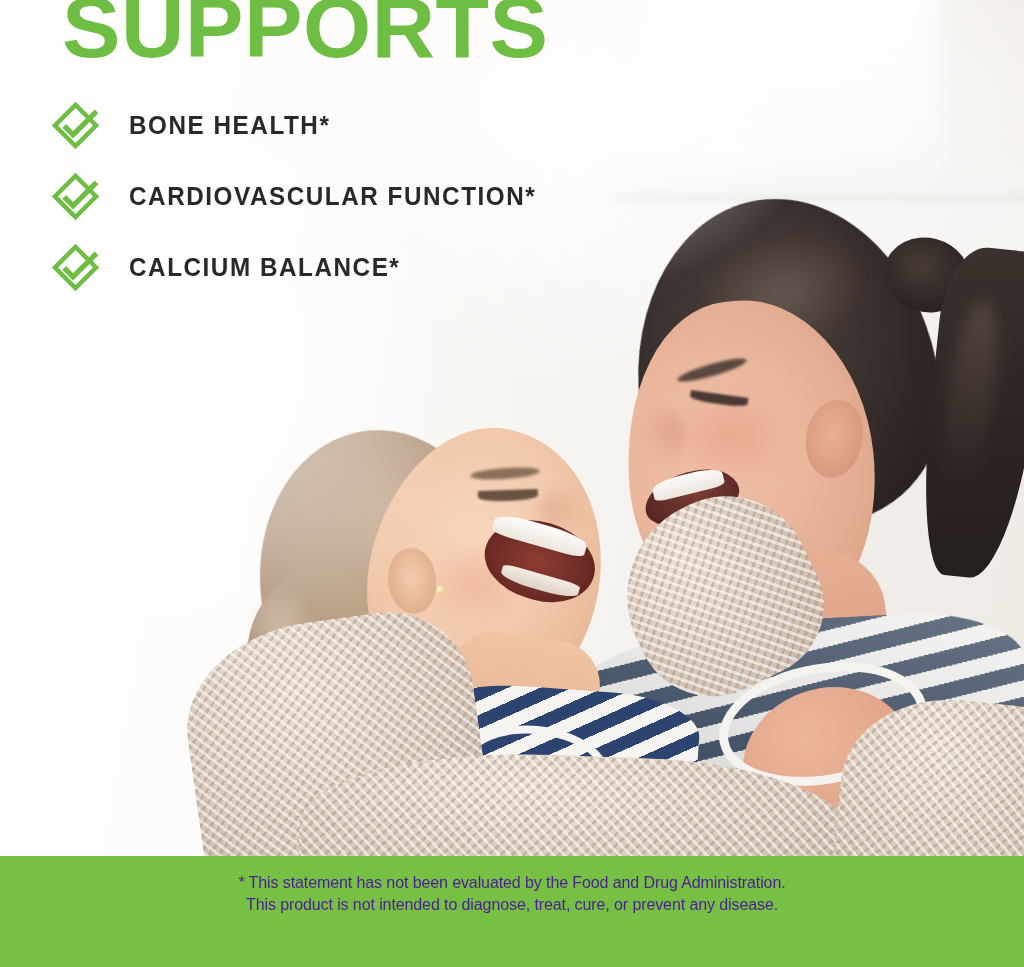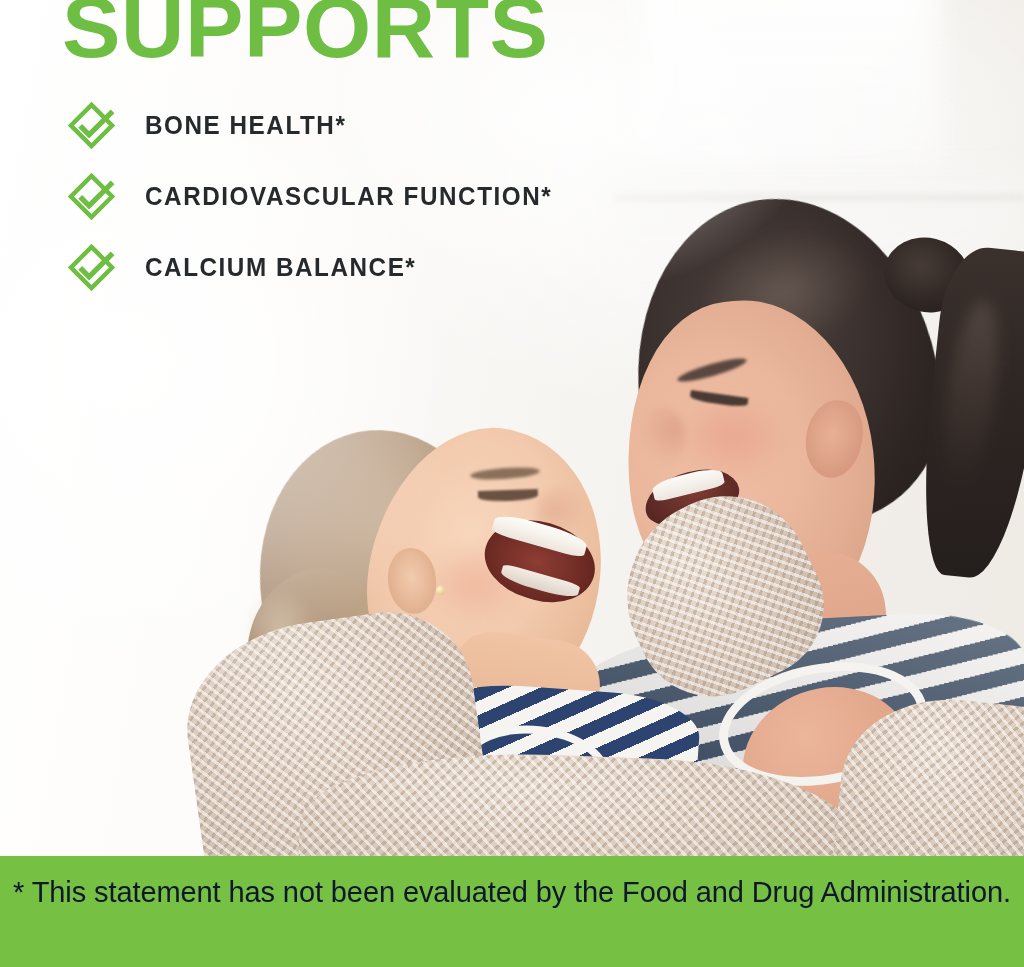--- a/index.html
+++ b/index.html
@@ -421,21 +421,21 @@
     letter-spacing: 0.5px;
     color: #6fbe44;
     font-family: "Liberation Sans", sans-serif;
     transform: scaleX(1.02);
     transform-origin: left top;
     white-space: nowrap;
   }
 
   .benefit-list {
     position: absolute;
-    left: 68px;
+    left: 52px;
     top: 96px;
     margin: 0;
     padding: 0;
     list-style: none;
   }
   .benefit-row {
     display: flex;
     align-items: center;
     height: 58px;
     margin-bottom: 13px;
@@ -465,23 +465,23 @@
     top: 856px;
     width: 1024px;
     height: 111px;
     background: #76c043;
     box-sizing: border-box;
     padding-top: 16px;
     text-align: center;
   }
   .disclaimer-line {
     margin: 0;
-    font-size: 29px;
+    font-size: 16px;
     line-height: 1.38;
-    color: #0f172a;
+    color: #4c1d95;
     font-family: "Liberation Sans", sans-serif;
     letter-spacing: -0.1px;
   }
 </style>
 </head>
 <body>
 
 <div class="banner">
 
   <div class="photo">
@@ -565,15 +565,16 @@
           <path d="M12.5 24.5 L21.5 33.5 L45.5 9.5" fill="none" stroke="#6fbe44" stroke-width="5.4" stroke-linecap="butt" stroke-linejoin="miter"></path>
         </svg>
       </span>
       <span class="benefit-label">CALCIUM BALANCE*</span>
     </li>
 
   </ul>
 
   <div class="disclaimer">
     <p class="disclaimer-line">* This statement has not been evaluated by the Food and Drug Administration.</p>
+    <p class="disclaimer-line">This product is not intended to diagnose, treat, cure, or prevent any disease.</p>
   </div>
 
 </div>
 
 </body></html>

